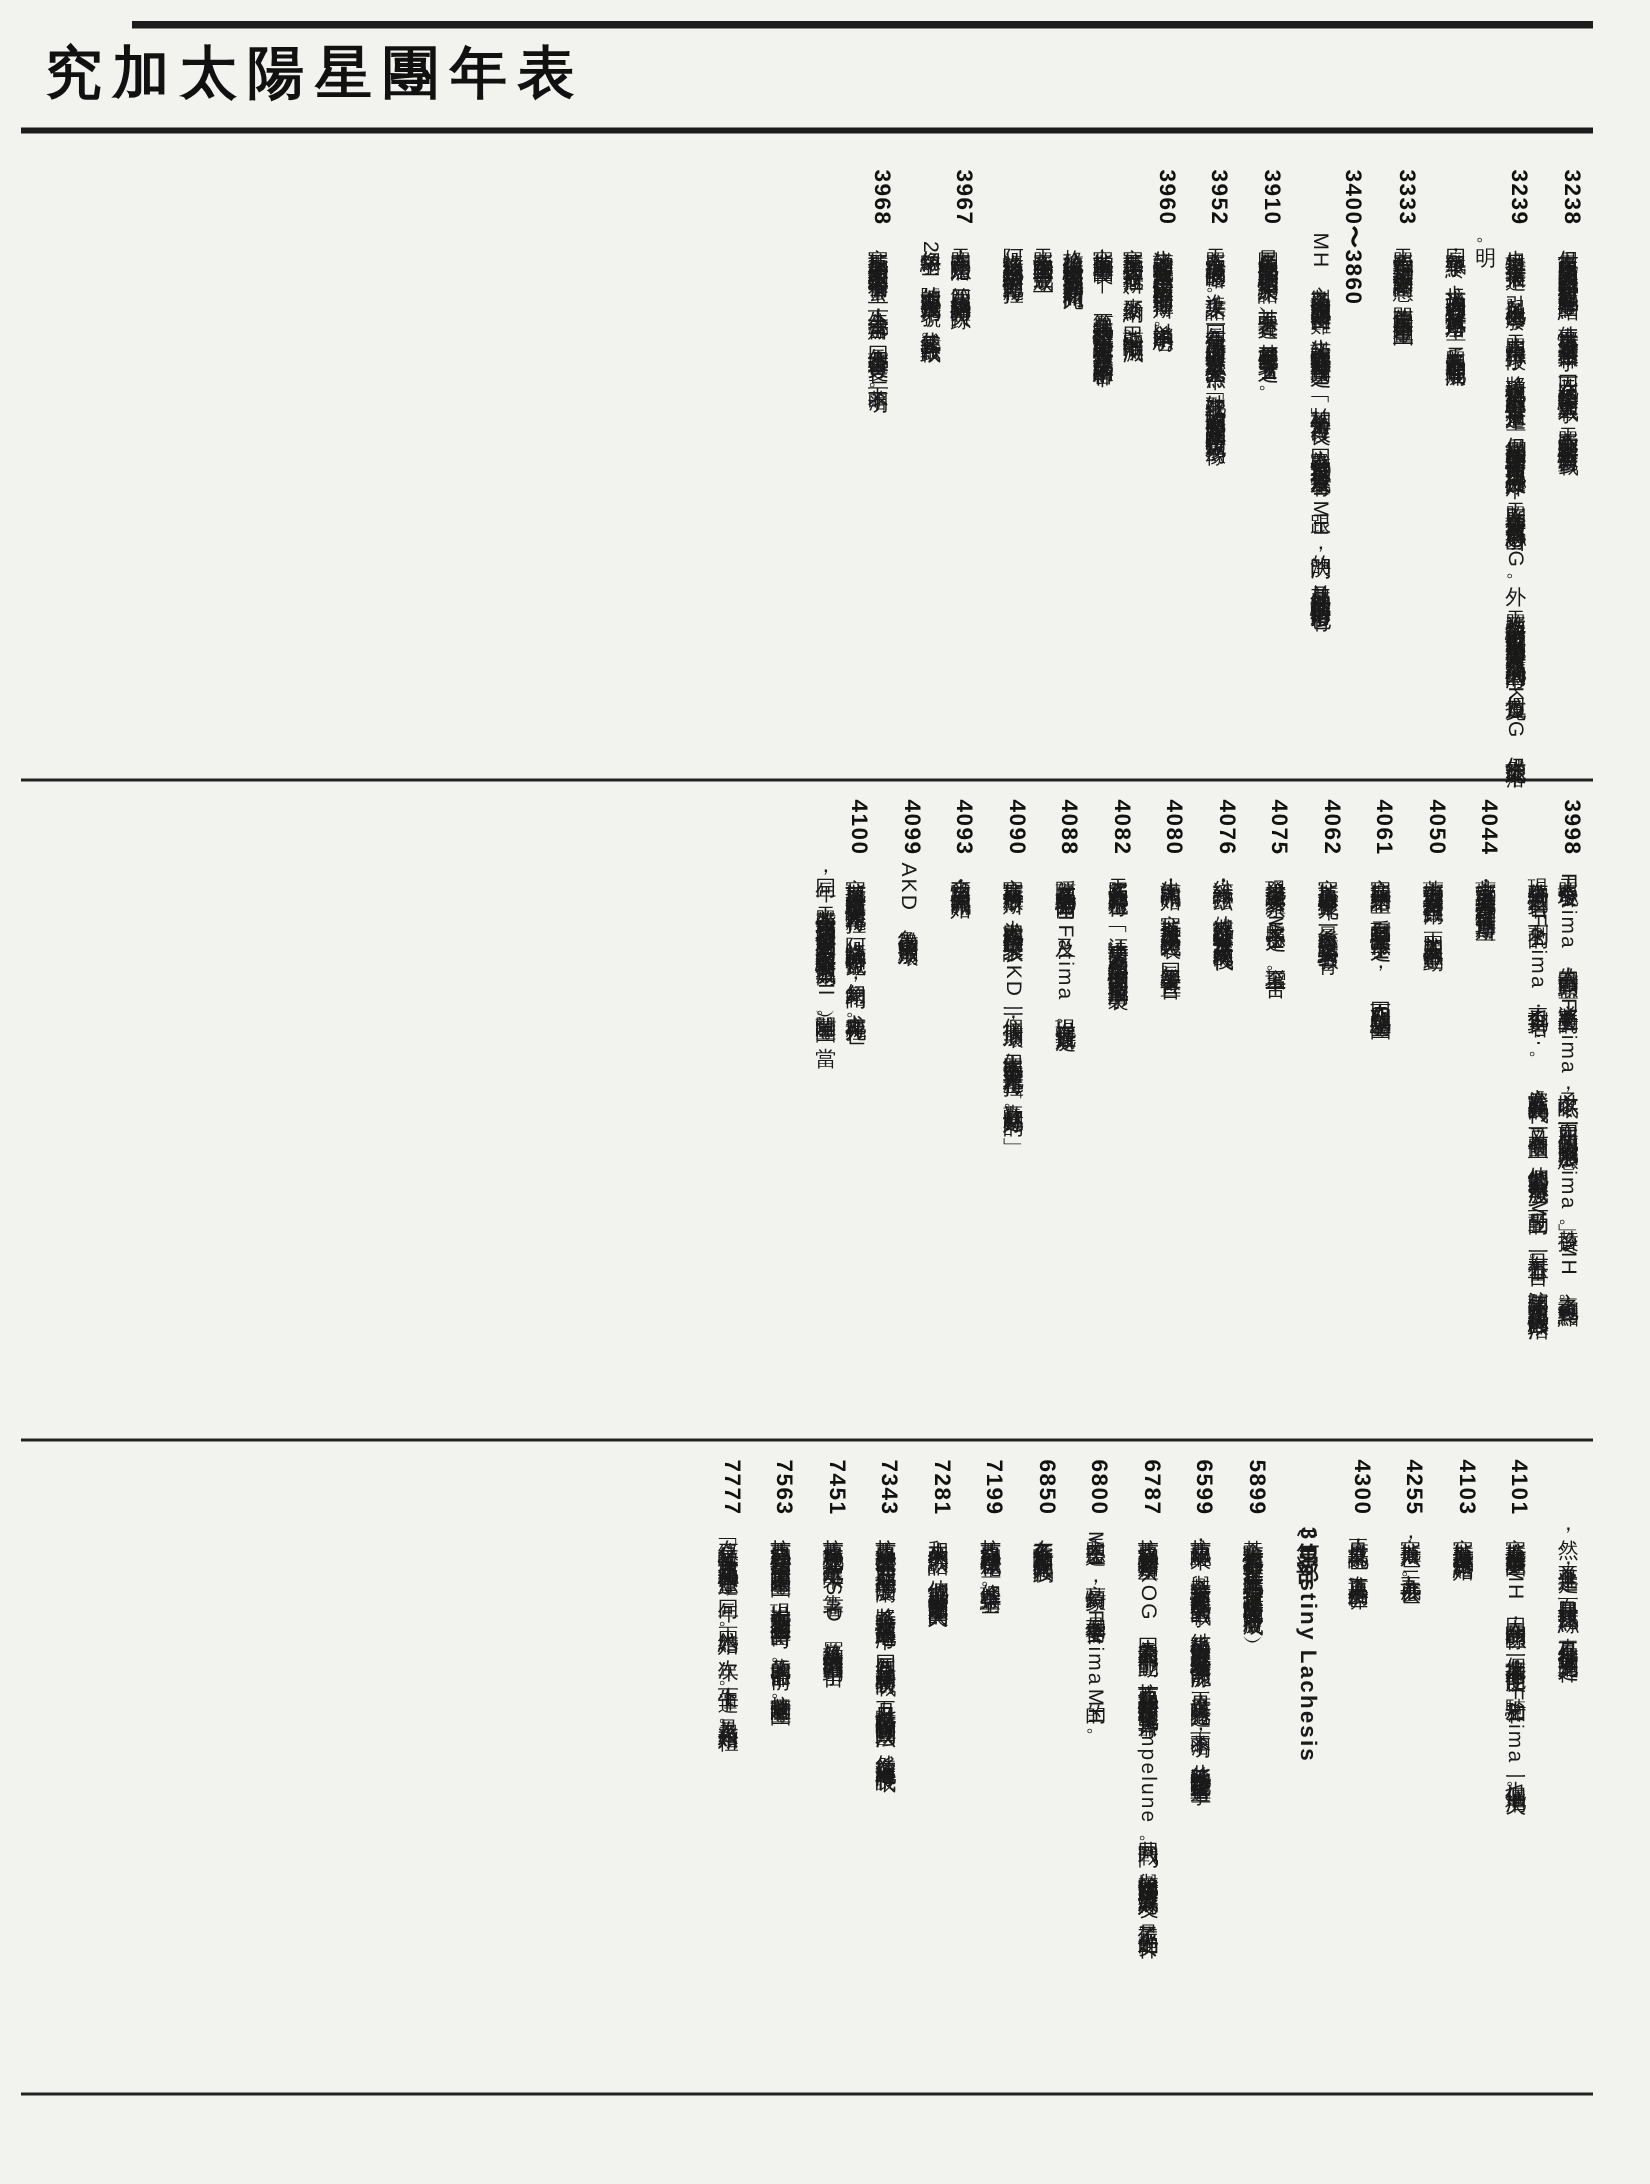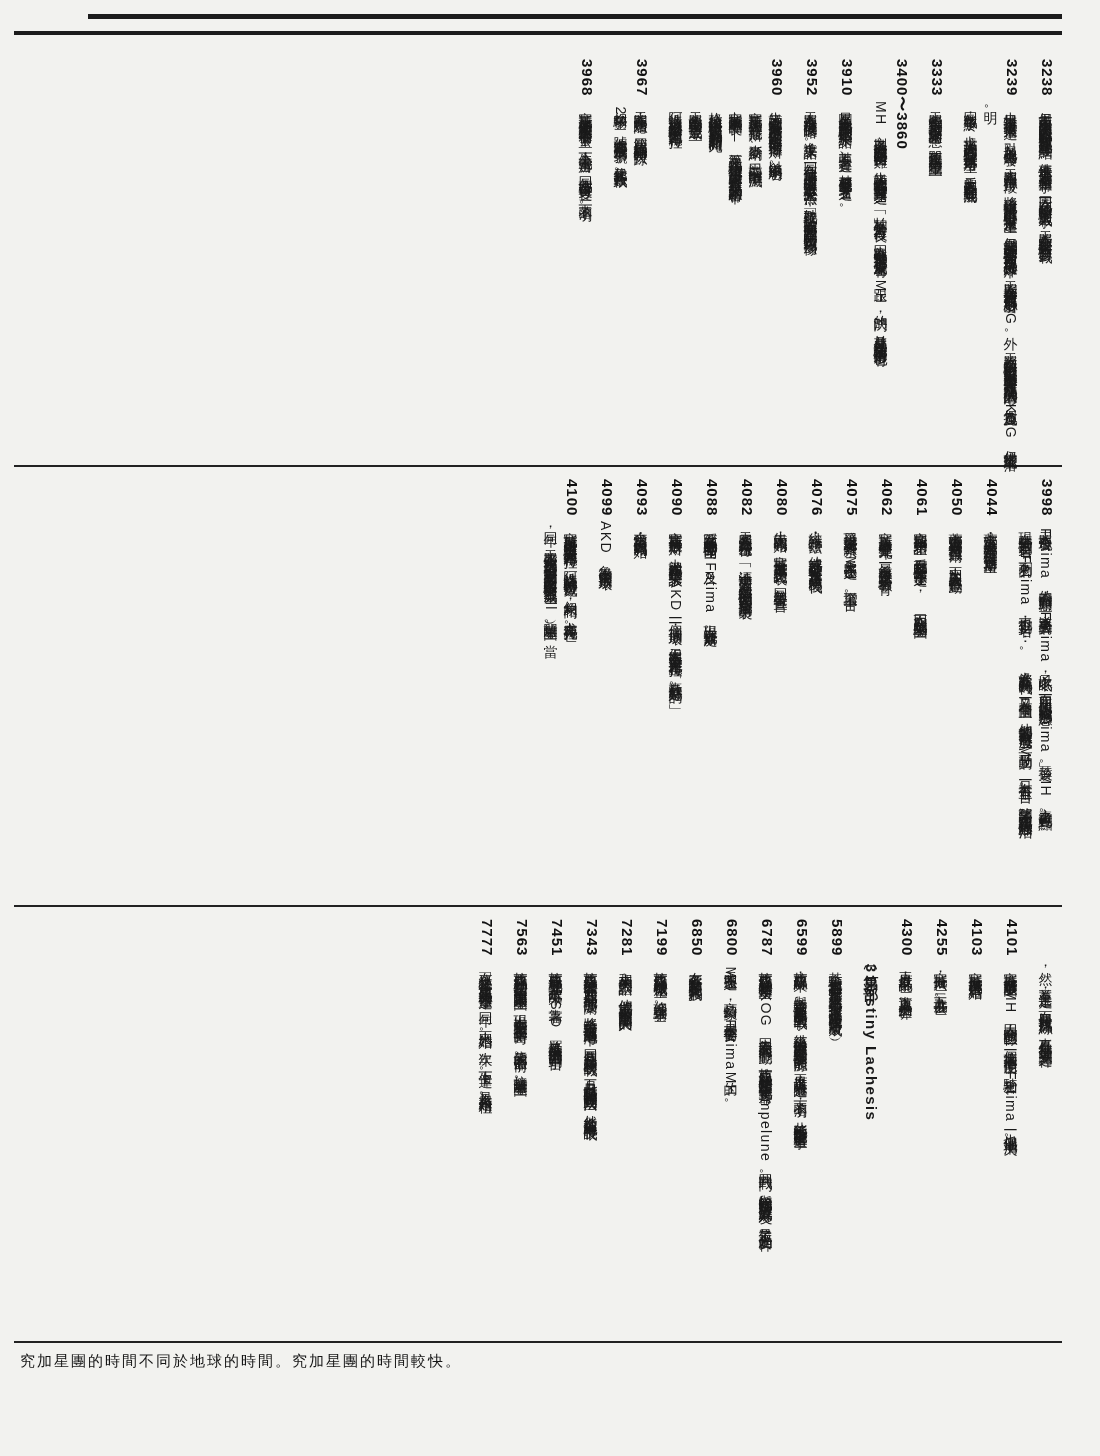--- a/index.html
+++ b/index.html
@@ -38,20 +38,21 @@
   .entry .text p{margin:0;padding:0;}
   .entry.section .text{font-weight:700;font-size:15px;}
   .footer-rule{height:2px;background:#222;margin:12px 38px 0 14px;}
   .footer-note{margin:9px 0 0 20px;font-size:15px;letter-spacing:2px;color:#161616;}
 </style>
 </head>
 <body>
 
 <div class="page">
   <div class="top-rule"></div>
+  <h1 class="title">究加太陽星團年表</h1>
   <div class="title-rule"></div>
 
   <div class="band band-0">
       <div class="entry">
         <div class="year">3238</div>
         <div class="text">
           <p>但是來自西太陽系的天照戰略資料研究使得此星非常團結，使事情在外表上看來相當棘手，因此在這一年幻像騎士加入戰爭，天照帝亦駕駛黃金騎士親自參戰。</p>
         </div>
       </div>
       <div class="entry">
@@ -297,14 +298,13 @@
       </div>
       <div class="entry">
         <div class="year">7777</div>
         <div class="text">
           <p>在綠之星「幸運」上拉克西絲和天照重逢。同年，兩人結婚。次年，生下卡運。是為超人類始祖。</p>
         </div>
       </div>
     </div>
 
   <div class="footer-rule"></div>
-  <div class="footer-note">究加星團的時間不同於地球的時間。究加星團的時間較快。</div>
 </div>
 
 </body></html>

